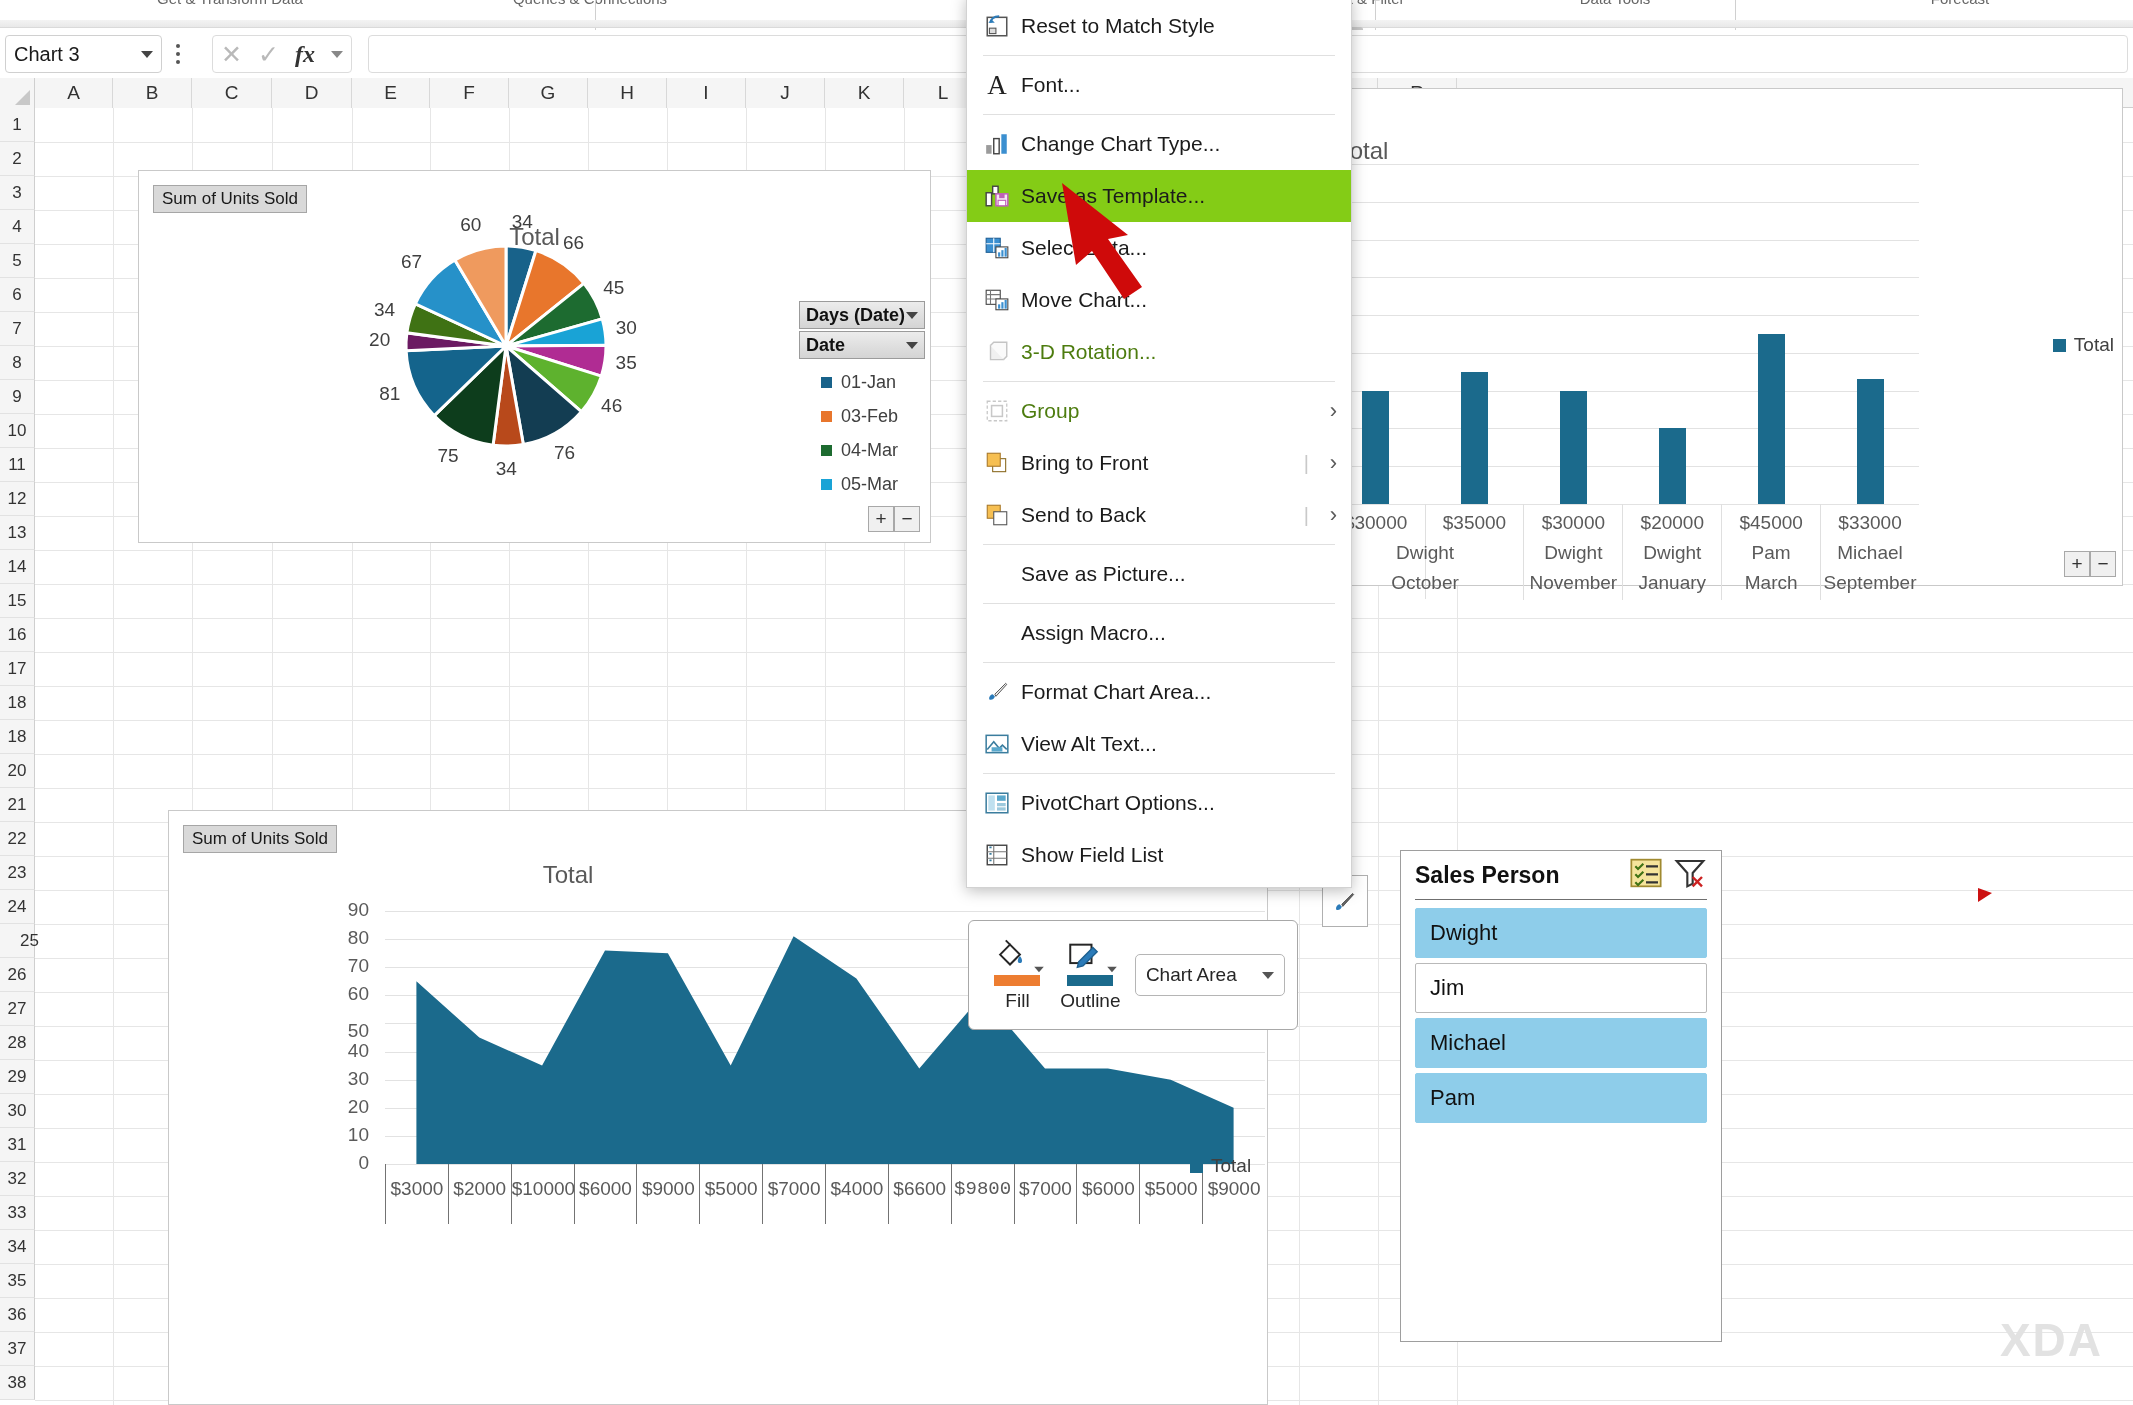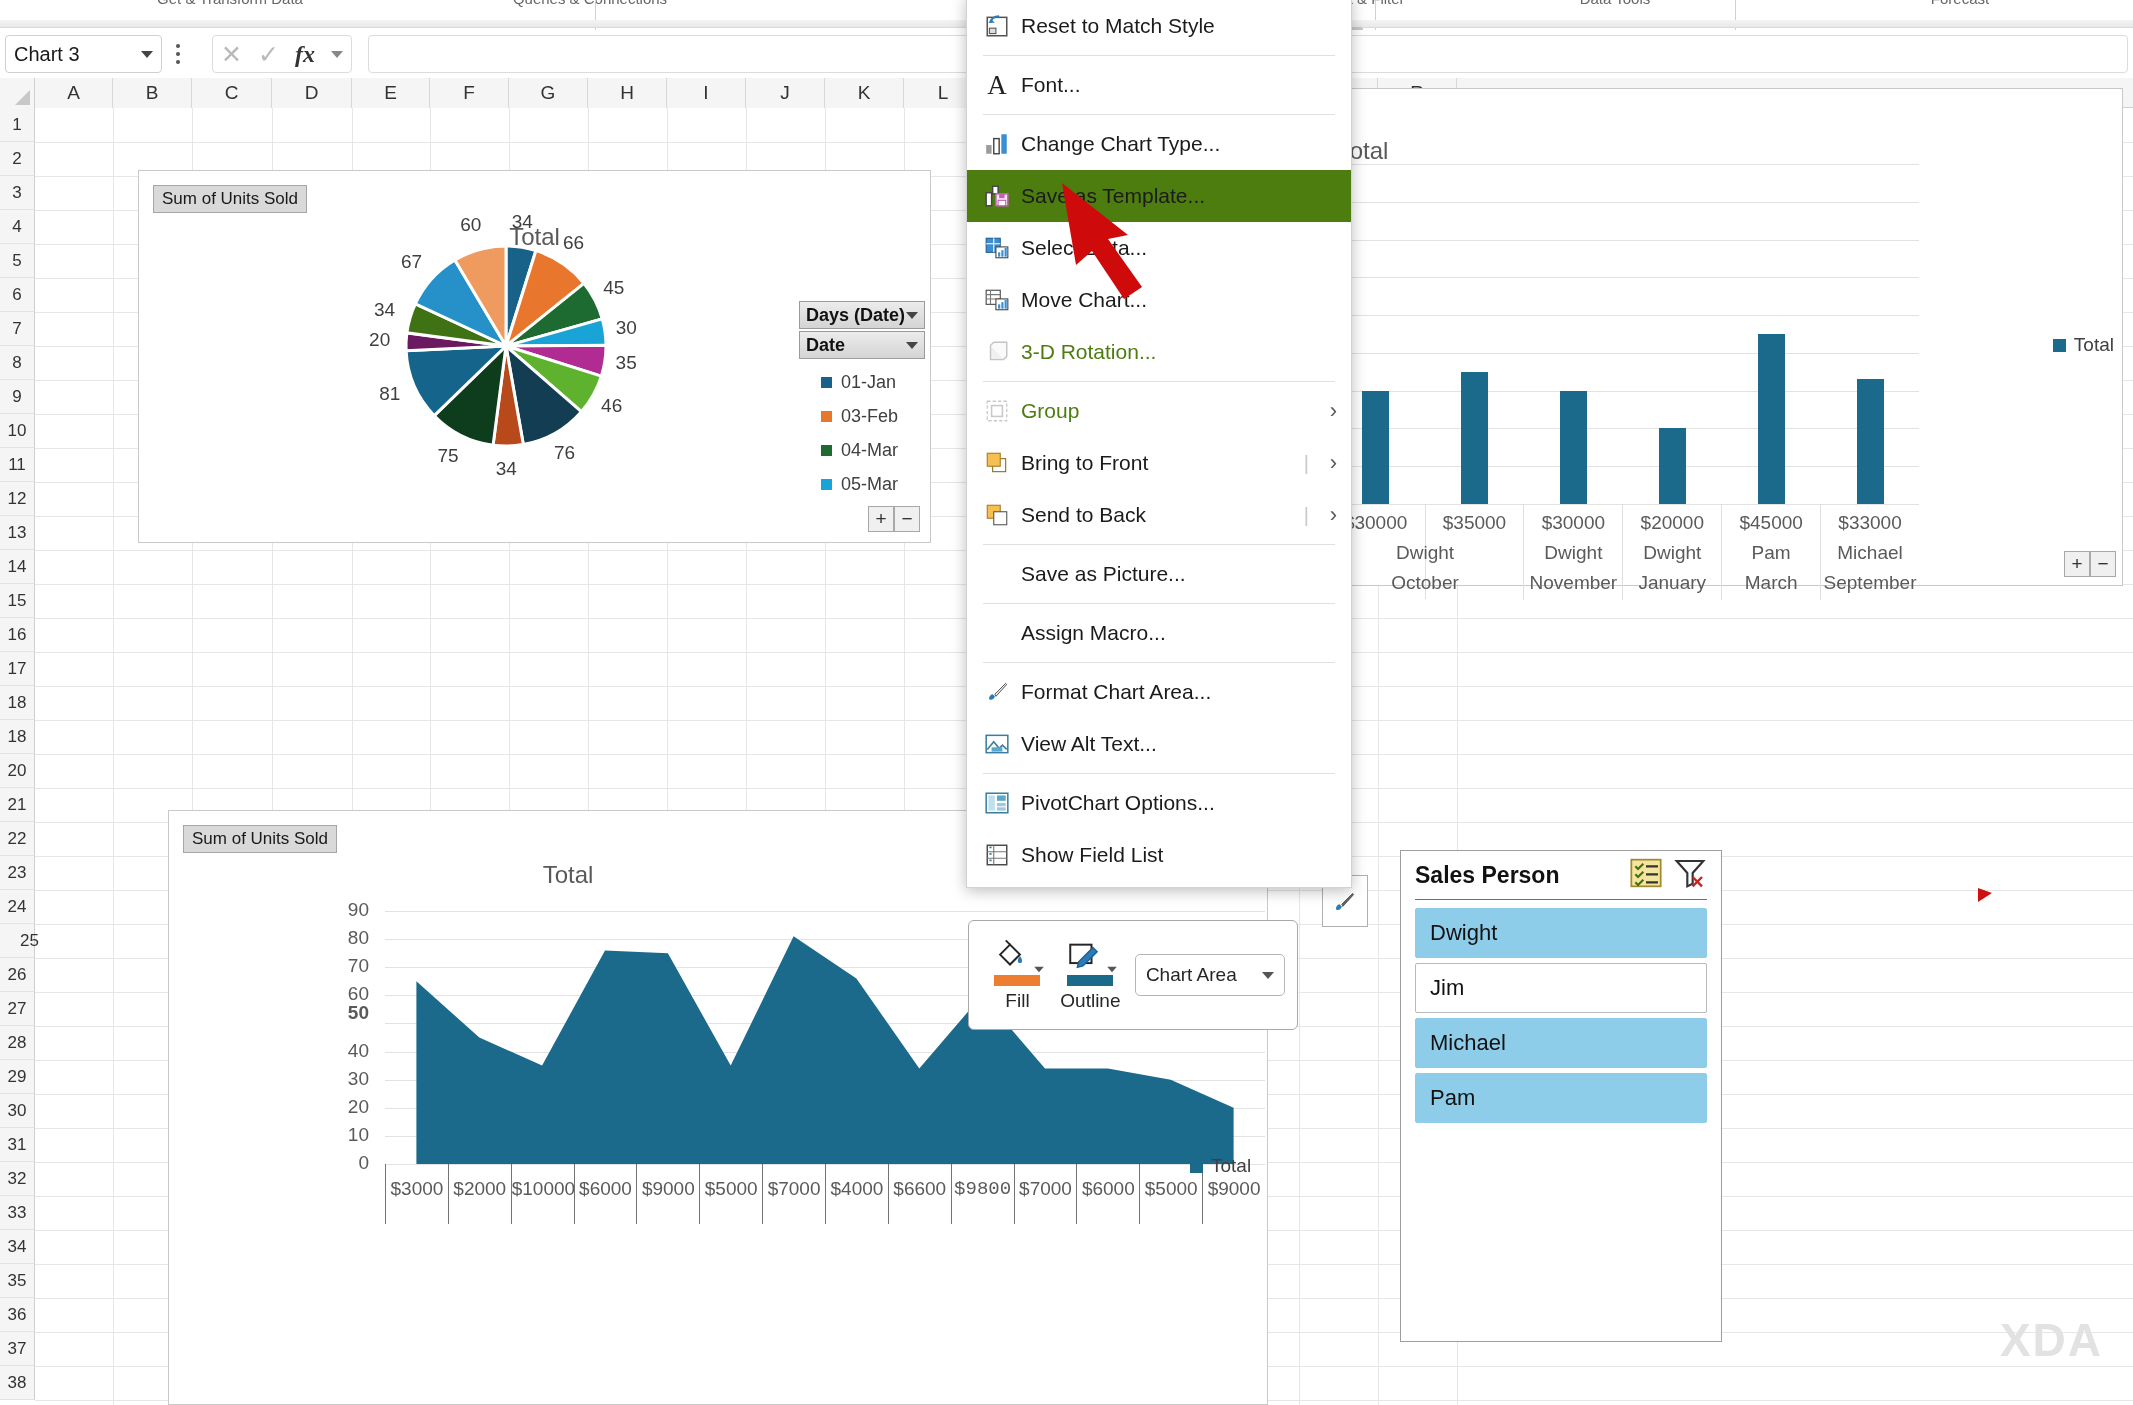--- a/index.html
+++ b/index.html
@@ -90,21 +90,21 @@
   .ac-ylab{position:absolute;right:0;font-size:19px;color:#5a5a5a;text-align:right;width:40px;}
   .ac-axis-table{position:absolute;left:216px;top:1px;width:880px;height:60px;}
   .ac-col{position:absolute;top:0;height:60px;border-left:1px solid #737373;}
   .ac-cell{position:absolute;top:14px;width:100%;text-align:center;font-size:19px;color:#5a5a5a;}
   .ac-legend{position:absolute;left:1190px;top:1155px;display:flex;align-items:center;font-size:19px;color:#404040;}
 
   
   #ctx-menu{position:absolute;left:966px;top:-5px;width:386px;background:#fff;
      border:1px solid #d2d2d2;box-shadow:0 3px 14px rgba(0,0,0,.26);z-index:60;padding:4px 0 6px;}
   .mi{position:relative;height:52px;display:flex;align-items:center;padding-left:6px;cursor:default;}
-  .mi.hl{background:#4d7c0f;text-align:center;}
+  .mi.hl{background:#84cc16;text-align:center;}
   .mi .ic{width:48px;height:34px;display:flex;align-items:center;justify-content:center;flex:0 0 48px;}
   .mi .lbl{font-size:21px;color:#1b1b1b;}
   .mi.dis .lbl{color:#4d7c0f;}
   .mi .sub{position:absolute;right:14px;font-size:22px;color:#5a5a5a;}
   .mi .subpipe{position:absolute;right:42px;font-size:20px;color:#c9c9c9;}
   .msep{height:1px;background:#e0e0e0;margin:3px 16px;}
   .noicon{padding-left:54px;}
 
   
   #red-arrow{position:absolute;left:1050px;top:165px;width:200px;height:140px;z-index:70;pointer-events:none;}
@@ -497,21 +497,21 @@
       </div>
     <svg id="ac-svg" viewBox="0 0 880 253" preserveAspectRatio="none" style="position:absolute;left:0;top:0;width:880px;height:253px;">
         <polygon points="31.4,253 31.4,70.3 94.3,126.5 157.1,154.6 220.0,39.4 282.9,42.2 345.7,154.6 408.6,25.3 471.4,67.5 534.3,157.4 597.1,84.3 660.0,157.4 722.9,157.4 785.7,168.7 848.6,196.8 848.6,253" fill="#1b6a8c"></polygon>
       </svg>
   </div>
   <div id="ac-ylabels">
       <div class="ac-ylab" style="left: 160px; top: 88px;">90</div>
       <div class="ac-ylab" style="left: 160px; top: 116.111px;">80</div>
       <div class="ac-ylab" style="left: 160px; top: 144.222px;">70</div>
       <div class="ac-ylab" style="left: 160px; top: 172.333px;">60</div>
-      <div class="ac-ylab" style="left: 160px; top: 191px; font-weight: bold;">50</div>
+      <div class="ac-ylab" style="left: 160px; top: 209px;">50</div>
       <div class="ac-ylab" style="left: 160px; top: 228.556px;">40</div>
       <div class="ac-ylab" style="left: 160px; top: 256.667px;">30</div>
       <div class="ac-ylab" style="left: 160px; top: 284.778px;">20</div>
       <div class="ac-ylab" style="left: 160px; top: 312.889px;">10</div>
       <div class="ac-ylab" style="left: 160px; top: 341px;">0</div>
     </div>
   <div class="ac-axis-table" style="position:absolute;left:216px;top:353px;width:880px;height:60px;">
     <div id="ac-axis">
         <div class="ac-col" style="left: 0px; width: 62.8571px;">
           <div class="ac-cell">$3000</div>

